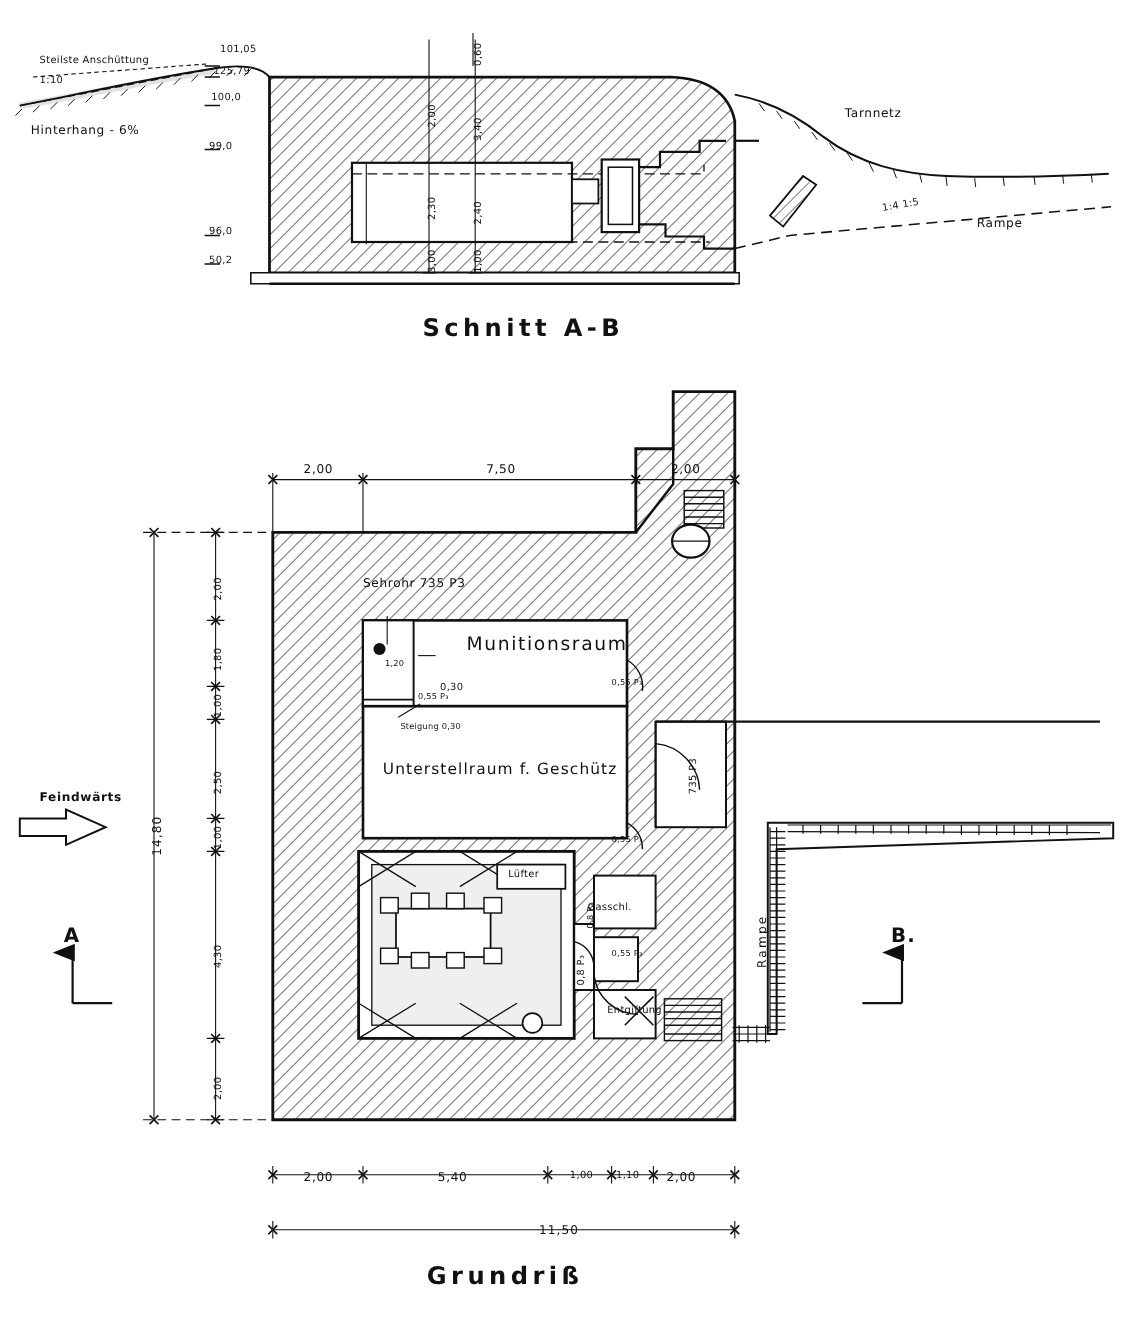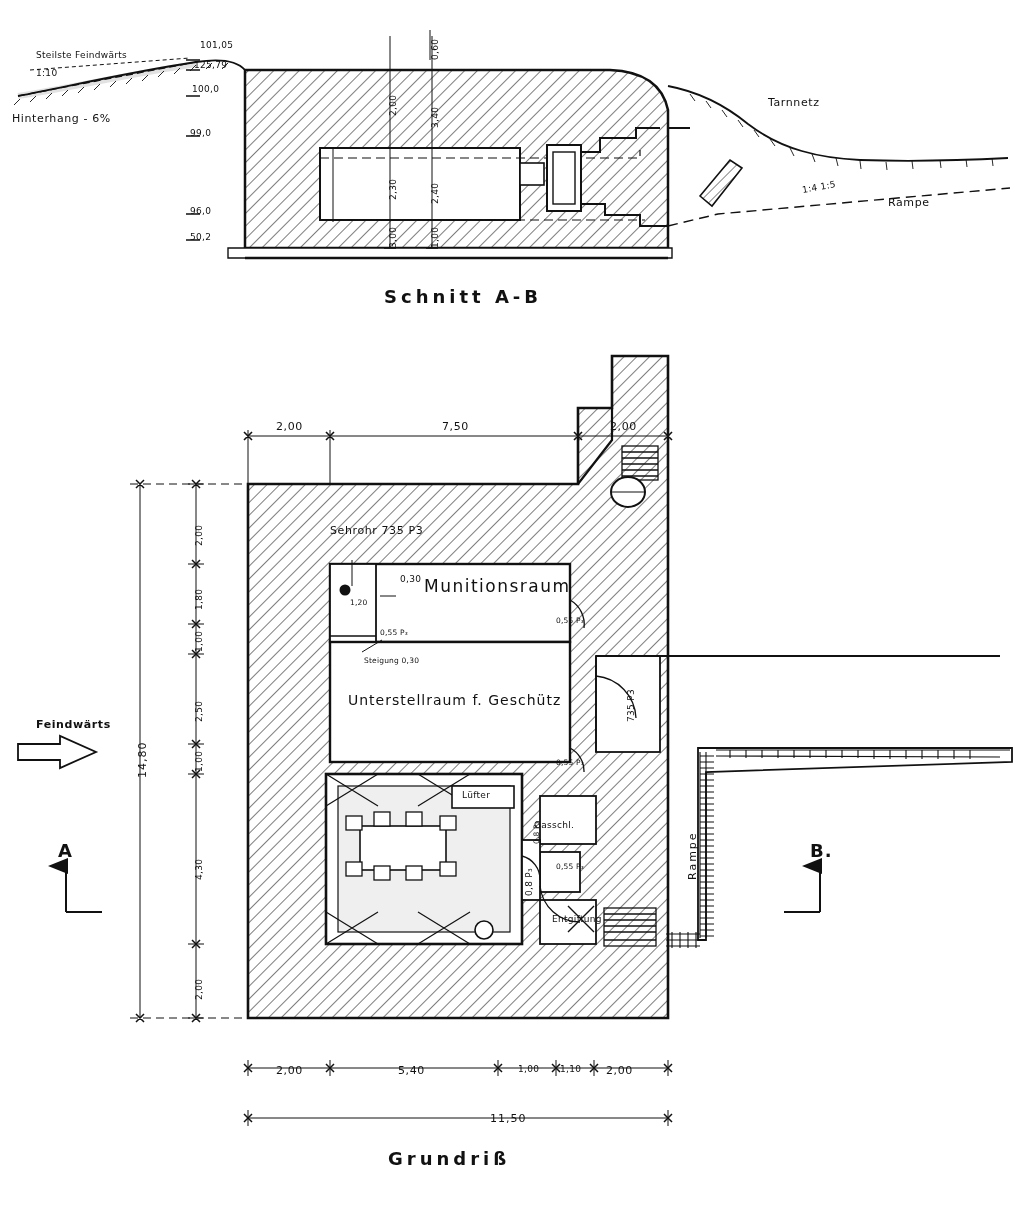--- a/index.html
+++ b/index.html
@@ -2,21 +2,21 @@
 <html><head>
 <meta charset="utf-8">
 <style>
   html,body{margin:0;padding:0;background:#fff;}
   body{width:1022px;height:1209px;position:relative;overflow:hidden;
        font-family:"DejaVu Sans",sans-serif;color:#111;}
   .stage{position:absolute;left:0;top:0;width:1022px;height:1209px;}
   svg.draw{position:absolute;left:0;top:0;width:1022px;height:1209px;}
   .lbl{position:absolute;white-space:nowrap;font-family:"DejaVu Sans",sans-serif;
        color:#111;letter-spacing:.5px;}
-  .t-title{font-size:18px;letter-spacing:4px;font-weight:600;}
+  .t-title{font-size:22px;letter-spacing:4px;font-weight:600;}
   .t-mid{font-size:13px;letter-spacing:1px;}
   .t-sm{font-size:11px;letter-spacing:.6px;}
   .t-xs{font-size:9px;letter-spacing:.3px;}
   .t-tiny{font-size:7.5px;letter-spacing:.2px;}
   .rot90{transform:rotate(-90deg);transform-origin:left top;}
   .bold{font-weight:700;}
 </style>
 </head>
 <body>
 
@@ -244,47 +244,47 @@
       <path d="M18,744 L60,744 L60,736 L96,752 L60,768 L60,760 L18,760 Z" fill="#fff" stroke="#111" stroke-width="1.8"></path>
 
       <g stroke="#111" stroke-width="1">
         <path d="M352,560 L352,586"></path>
         <path d="M362,652 L382,640"></path>
         <path d="M380,596 L396,596"></path>
       </g>
     </g>
   </svg>
 
-  <div class="lbl t-xs" style="left:36px;top:50px;">Steilste Feindwärts</div>
+  <div class="lbl t-xs" style="left:36px;top:50px;">Steilste Anschüttung</div>
   <div class="lbl t-xs" style="left:200px;top:40px;">101,05</div>
   <div class="lbl t-xs" style="left:36px;top:68px;">1:10</div>
   <div class="lbl t-xs" style="left:194px;top:60px;">125,79</div>
   <div class="lbl t-xs" style="left:192px;top:84px;">100,0</div>
-  <div class="lbl t-sm" style="left:12px;top:112px;text-align:center;">Hinterhang - 6%</div>
+  <div class="lbl t-sm" style="left:28px;top:112px;text-align:center;">Hinterhang - 6%</div>
   <div class="lbl t-xs" style="left:190px;top:128px;">99,0</div>
   <div class="lbl t-xs" style="left:190px;top:206px;">96,0</div>
   <div class="lbl t-xs" style="left:190px;top:232px;">50,2</div>
   <div class="lbl t-sm" style="left:768px;top:96px;">Tarnnetz</div>
   <div class="lbl t-sm" style="left:888px;top:196px;">Rampe</div>
   <div class="lbl t-xs" style="left:802px;top:182px;transform:rotate(-10deg);">1:4 1:5</div>
 
   <div class="lbl t-xs rot90" style="left:388px;top:116px;">2,00</div>
   <div class="lbl t-xs rot90" style="left:388px;top:200px;">2,30</div>
   <div class="lbl t-xs rot90" style="left:388px;top:248px;">3,00</div>
   <div class="lbl t-xs rot90" style="left:430px;top:60px;">0,60</div>
   <div class="lbl t-xs rot90" style="left:430px;top:128px;">3,40</div>
   <div class="lbl t-xs rot90" style="left:430px;top:204px;">2,40</div>
   <div class="lbl t-xs rot90" style="left:430px;top:248px;">1,00</div>
 
   <div class="lbl t-title" style="left:384px;top:286px;">Schnitt A-B</div>
 
   <div class="lbl t-sm" style="left:330px;top:524px;">Sehrohr 735 P3</div>
   <div class="lbl t-mid" style="left:424px;top:576px;font-size:17px;letter-spacing:1.5px;">Munitionsraum</div>
   <div class="lbl t-mid" style="left:348px;top:692px;font-size:14px;text-align:center;">Unterstellraum f. Geschütz</div>
-  <div class="lbl t-xs" style="left:380px;top:574px;padding-left:20px;">0,30</div>
+  <div class="lbl t-xs" style="left:380px;top:620px;padding-left:20px;">0,30</div>
   <div class="lbl t-tiny" style="left:330px;top:598px;margin-left:20px;">1,20</div>
   <div class="lbl t-tiny" style="left:380px;top:628px;">0,55 P₃</div>
   <div class="lbl t-tiny" style="left:364px;top:656px;">Steigung 0,30</div>
   <div class="lbl t-tiny" style="left:556px;top:616px;">0,55 P₃</div>
   <div class="lbl t-tiny" style="left:556px;top:758px;">0,55 P₃</div>
   <div class="lbl t-xs rot90" style="left:626px;top:722px;">735 P3</div>
   <div class="lbl t-xs" style="left:462px;top:790px;">Lüfter</div>
   <div class="lbl t-xs" style="left:534px;top:820px;">Gasschl.</div>
   <div class="lbl t-xs" style="left:552px;top:914px;">Entgiftung</div>
   <div class="lbl t-tiny rot90" style="left:532px;top:844px;">0,8 P₃</div>

